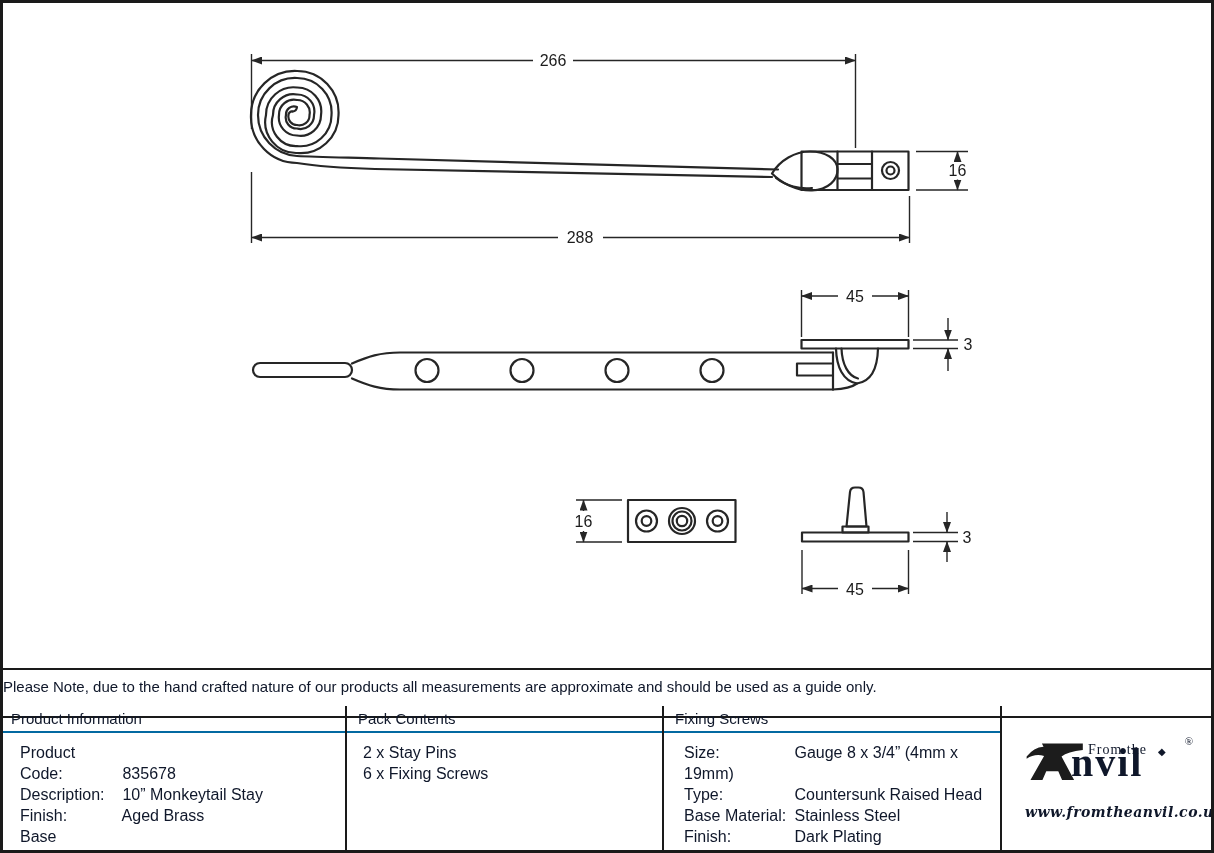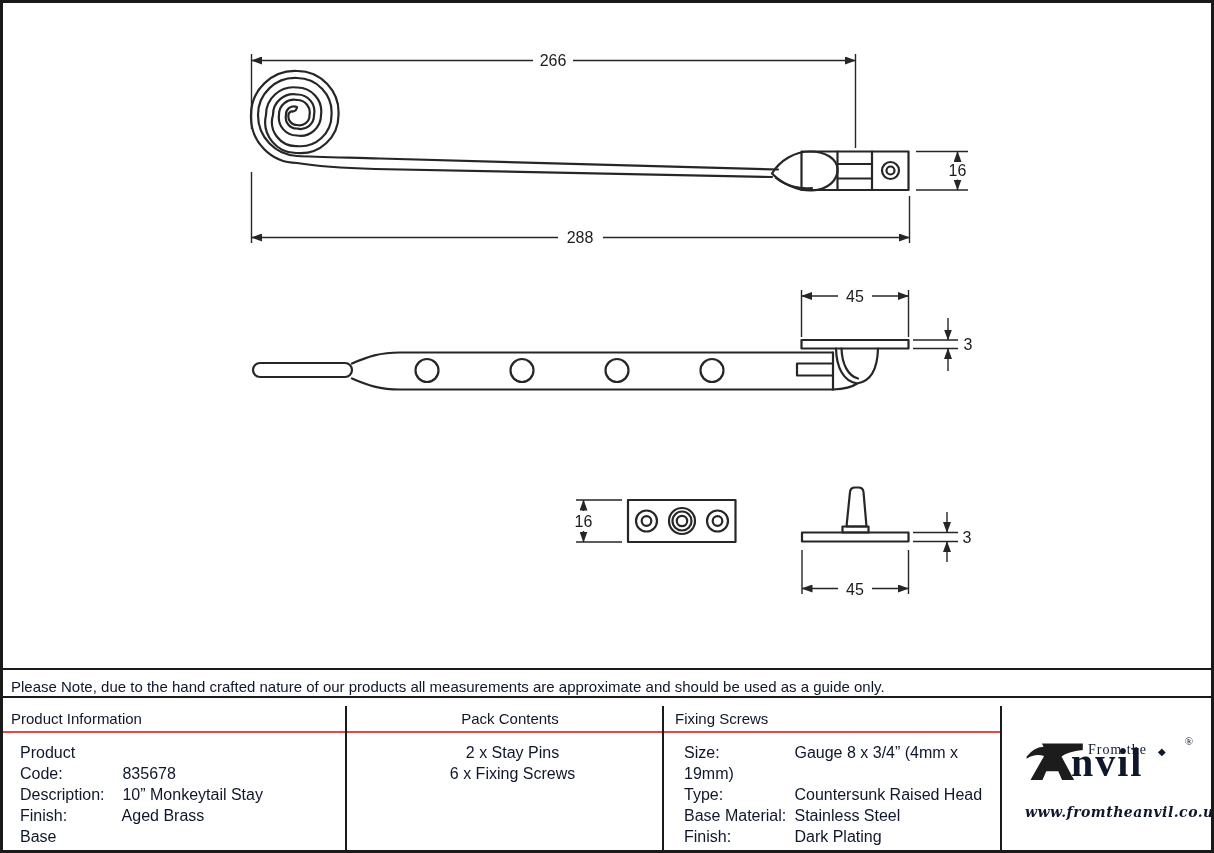--- a/index.html
+++ b/index.html
@@ -2,30 +2,30 @@
 <html><head>
 <meta charset="utf-8">
 <style>
   html,body{margin:0;padding:0;background:#888;}
   #sheet{position:relative;width:1214px;height:853px;background:#fff;
          font-family:"Liberation Sans",sans-serif;color:#0f172a;overflow:hidden;}
   #page-border{position:absolute;inset:0;border:3px solid #1a1a1a;pointer-events:none;z-index:9;}
   svg text{font-family:"Liberation Sans",sans-serif;font-size:16px;fill:#1c1c1c;}
   .part{fill:none;stroke:#262626;stroke-width:2.2;stroke-linejoin:round;stroke-linecap:round;}
   .dimline{fill:none;stroke:#262626;stroke-width:1.4;}
-  #note-row{position:absolute;left:0;top:668px;width:1214px;height:30px;box-sizing:border-box;
+  #note-row{position:absolute;left:0;top:668px;width:1214px;height:50px;box-sizing:border-box;
             border-top:2px solid #1a1a1a;border-bottom:2px solid #1a1a1a;
-            line-height:34px;padding-left:11px;font-size:15px;}
+            line-height:34px;padding-left:3px;font-size:15px;}
   #spec-table{position:absolute;left:0;top:706px;width:1214px;height:147px;}
   .col{position:absolute;top:0;height:147px;box-sizing:border-box;}
   #col-product{left:0;width:345px;}
-  #col-pack{left:345px;width:317px;border-left:2px solid #1a1a1a;text-align:center;}
+  #col-pack{left:345px;width:317px;border-left:2px solid #1a1a1a;}
   #col-screws{left:662px;width:338px;border-left:2px solid #1a1a1a;}
   #col-logo{left:1000px;width:214px;border-left:2px solid #1a1a1a;display:flex;align-items:center;justify-content:center;}
-  .col-header{height:27px;box-sizing:border-box;border-bottom:2px solid #ef4444;
+  .col-header{height:27px;box-sizing:border-box;border-bottom:2px solid #0369a1;
               line-height:25px;padding-left:11px;font-size:15px;}
   .col-body{padding:9px 0 0 20px;font-size:16px;line-height:21px;}
   .kv .k{display:inline-block;width:98px;}
   #col-screws .kv .k{width:106px;}
   #col-pack .col-body{padding-left:16px;}
   
   #logo{position:relative;width:166px;height:84px;margin-top:-4px;}
   #anvil-glyph{position:absolute;left:0;top:2px;width:60px;height:48px;}
   #logo-prefix{position:absolute;left:63px;top:6px;font-family:"Liberation Serif",serif;font-size:14px;letter-spacing:1px;}
   #logo-diamond{position:absolute;left:133px;top:10px;font-size:10px;}

